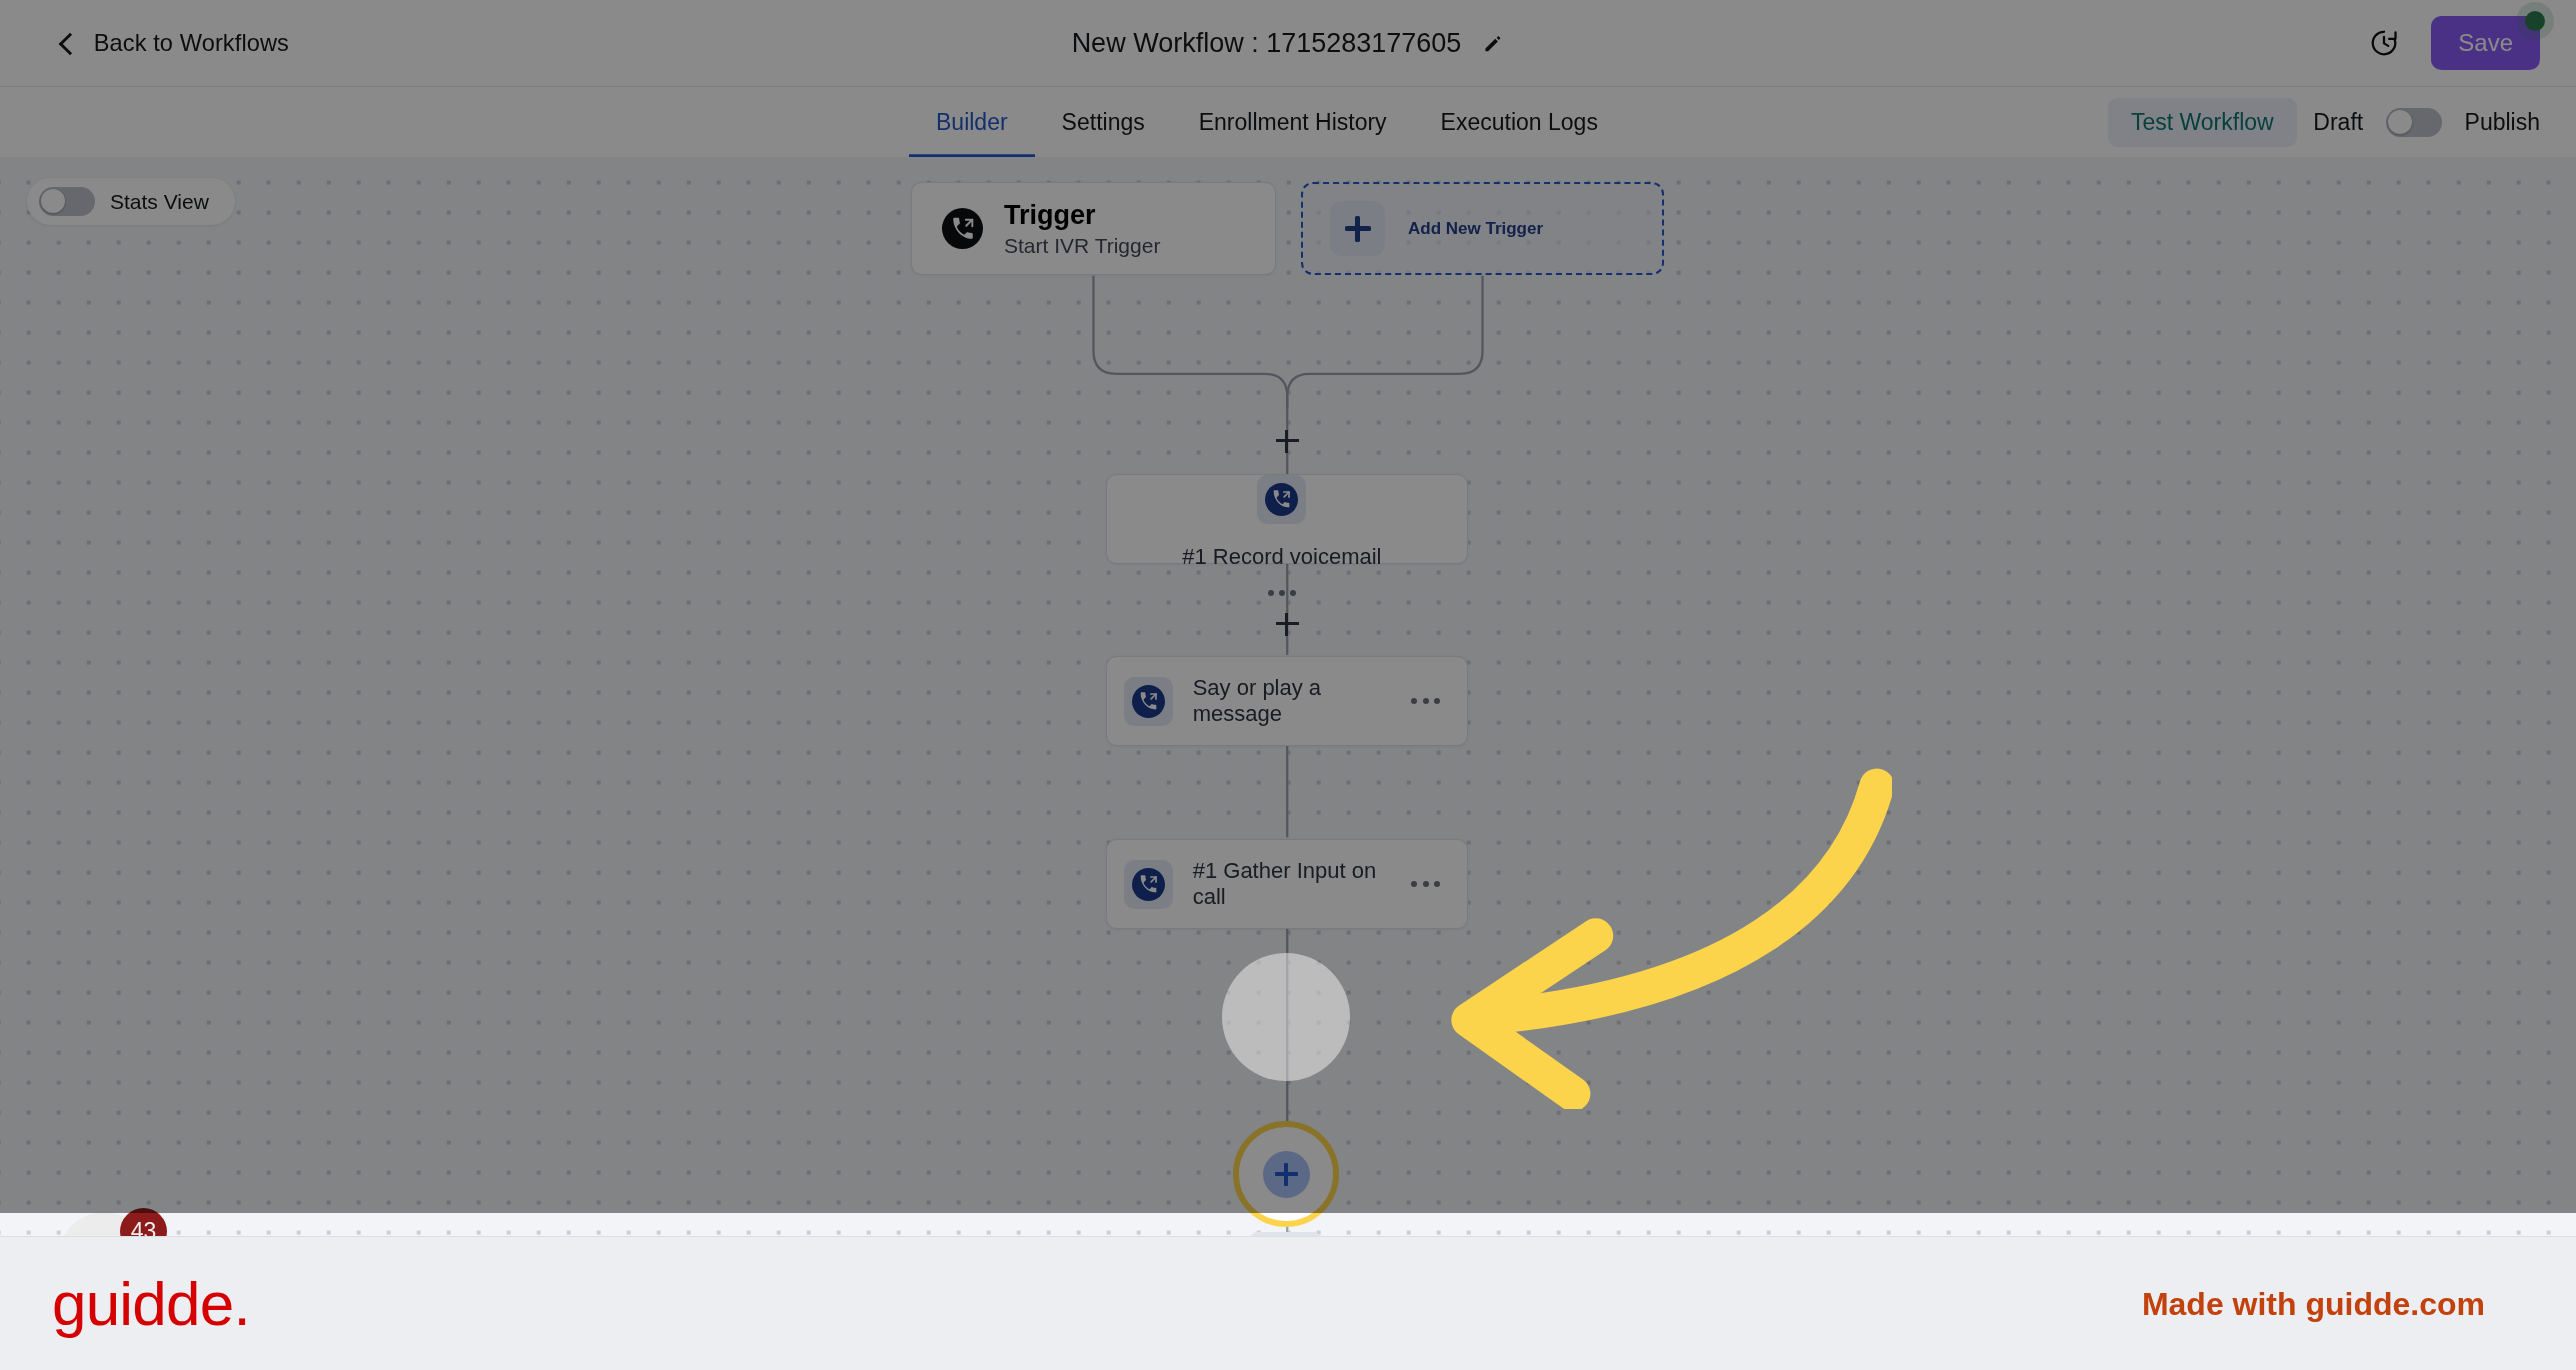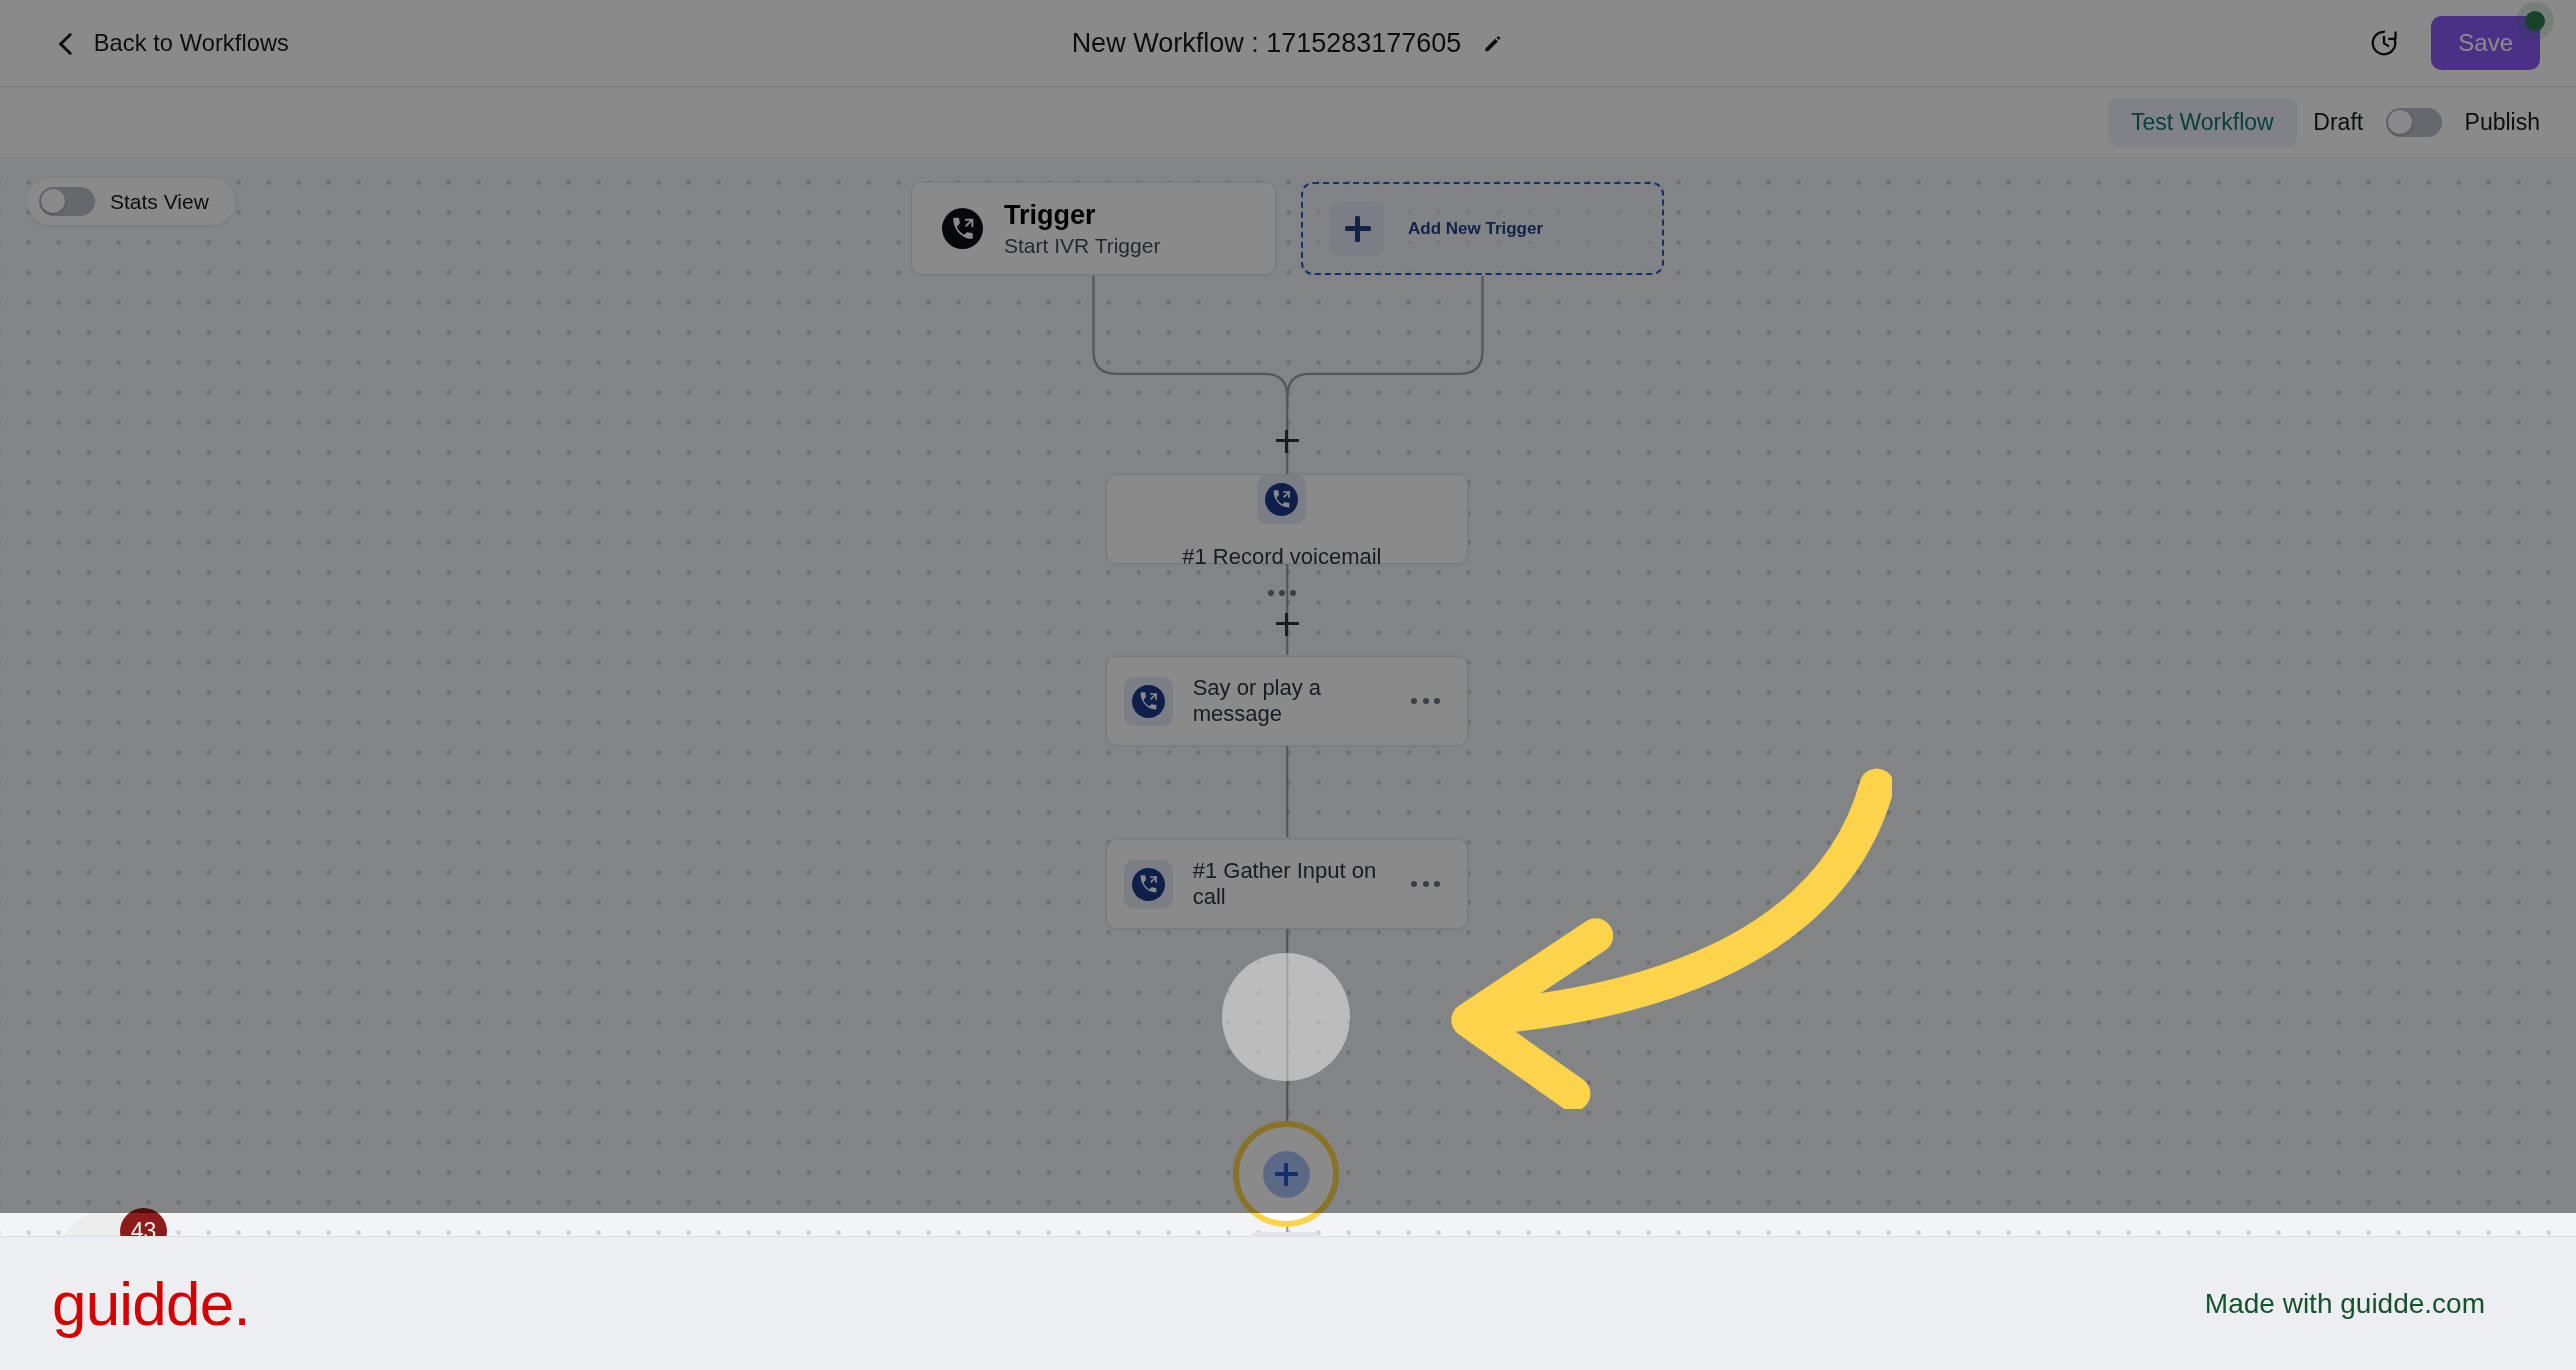--- a/index.html
+++ b/index.html
@@ -430,22 +430,23 @@
     position: absolute;
     left: 52px;
     font-size: 62px;
     color: #d50000;
     letter-spacing: -0.8px;
     line-height: 1;
   }
   .made-with {
     position: absolute;
     right: 91px;
-    font-size: 28px;
-    color: #14532d;
+    font-size: 32px;
+    color: #c2410c;
+    font-weight: bold;
   }
 </style>
 </head>
 <body>
 
 <div id="app">
 
   <div class="topbar">
 
     <div class="back-link">
@@ -468,20 +469,26 @@
         <path d="M12 7v5.3l3.4 2" fill="none" stroke="#0d0f12" stroke-width="1.8" stroke-linecap="round" stroke-linejoin="round"></path>
       </svg>
       <button class="save-btn">
         <span>Save</span>
         <span class="green-dot"></span>
       </button>
     </div>
   </div>
 
   <div class="tabbar">
+    <div class="tabs">
+      <div class="tab active">Builder</div>
+      <div class="tab">Settings</div>
+      <div class="tab">Enrollment History</div>
+      <div class="tab">Execution Logs</div>
+    </div>
 
     <div class="tabbar-right">
       <button class="test-btn">Test Workflow</button>
       <span class="pub-label">Draft</span>
       <div class="switch">
         <span class="knob"></span>
       </div>
       <span class="pub-label">Publish</span>
     </div>
   </div>

